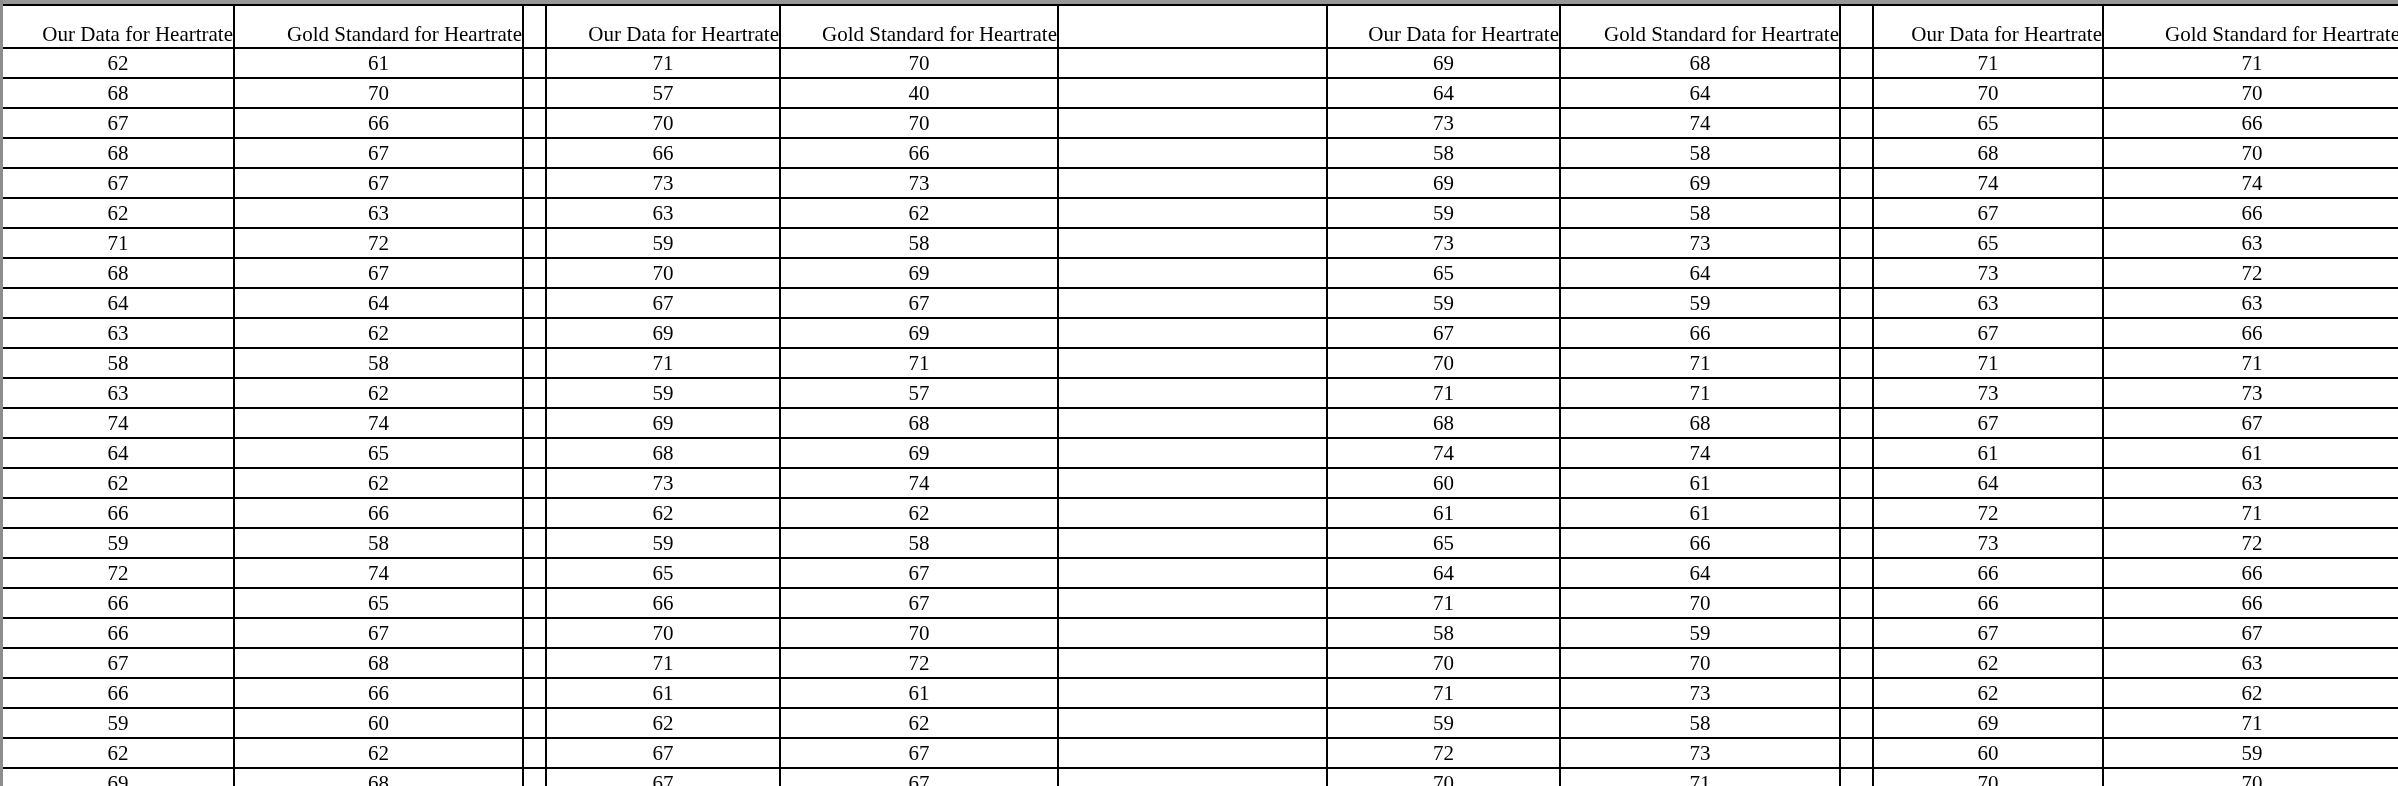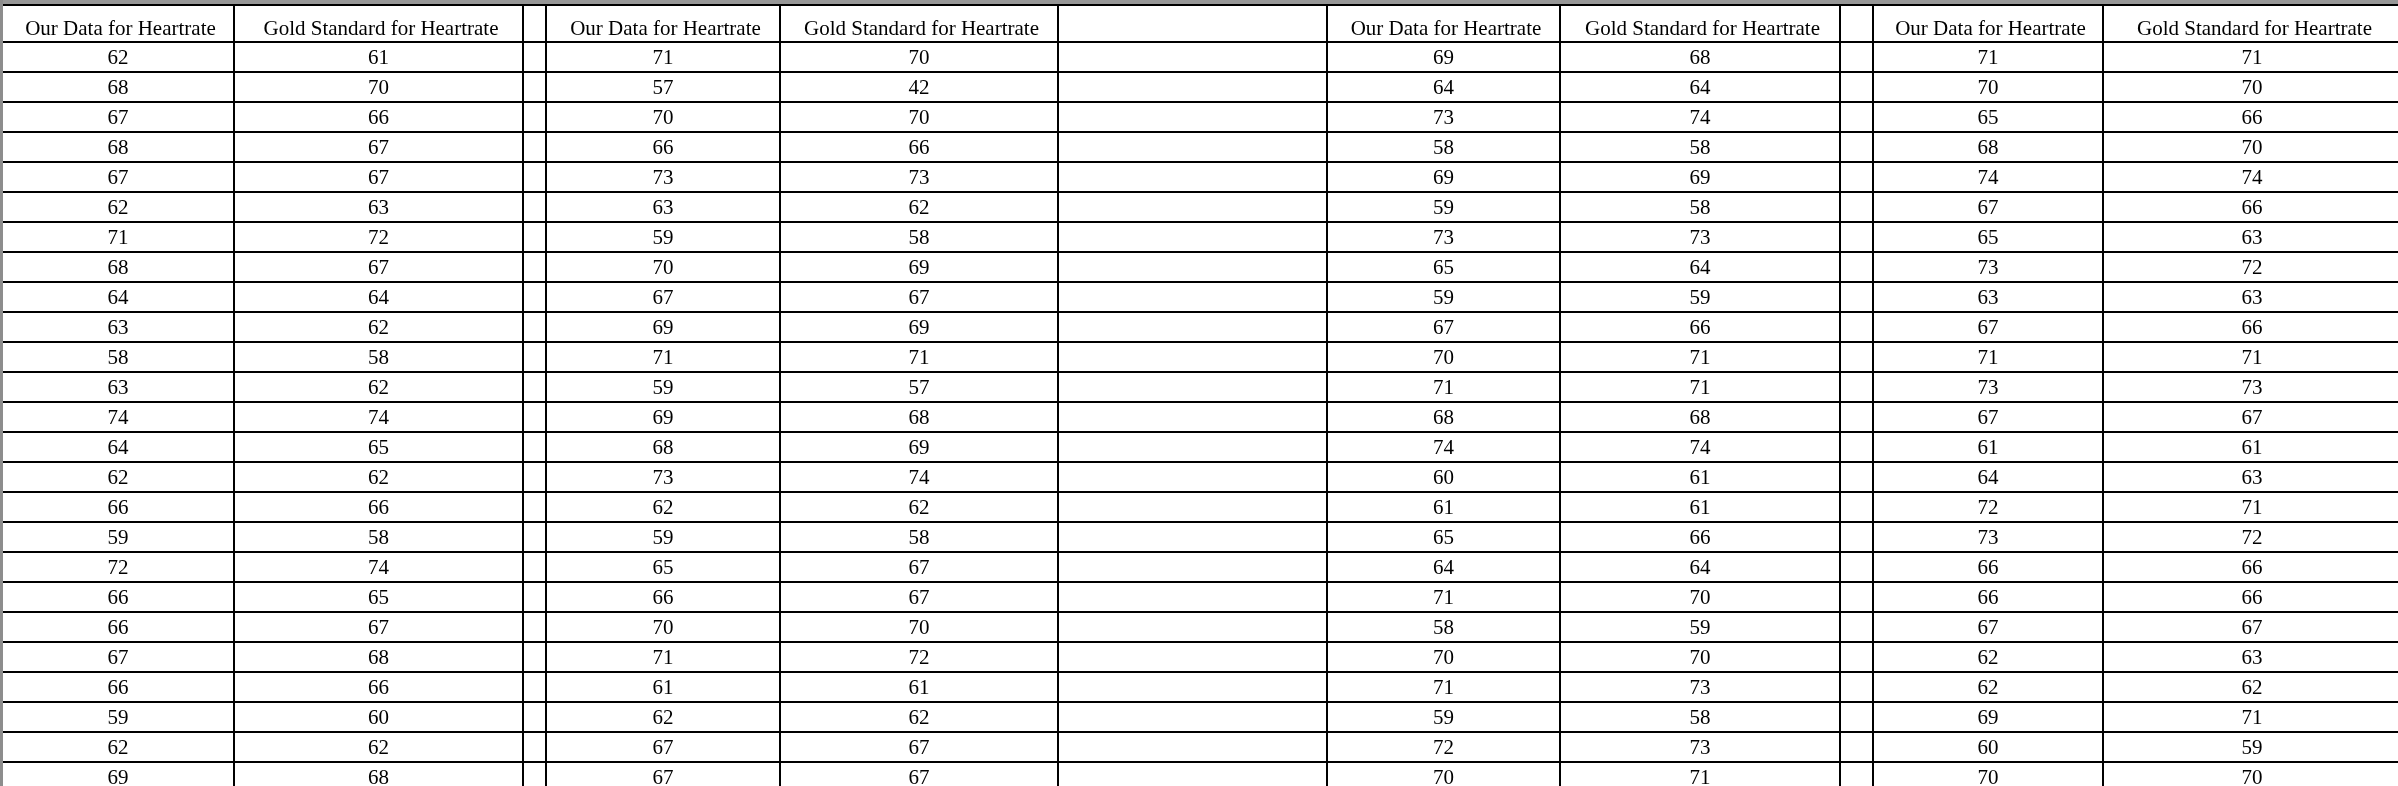--- a/index.html
+++ b/index.html
@@ -31,24 +31,24 @@
     table-layout: fixed;
   }
   table.hr th, table.hr td {
     border: 2px solid #000000;
     overflow: hidden;
     white-space: nowrap;
     color: #000000;
   }
   table.hr th {
     font-weight: normal;
-    text-align: center;
+    text-align: right;
     font-size: 21px;
     height: 25px;
-    padding: 10px 0 0 5px;
+    padding: 16px 0 0 5px;
     vertical-align: middle;
   }
   table.hr td {
     text-align: center;
     font-size: 21px;
     height: 28px;
     padding: 0;
     vertical-align: middle;
   }
   
@@ -110,21 +110,21 @@
           <td>68</td>
           <td></td>
           <td>71</td>
           <td>71</td>
         </tr>
         <tr>
           <td>68</td>
           <td>70</td>
           <td></td>
           <td>57</td>
-          <td>42</td>
+          <td>40</td>
           <td></td>
           <td>64</td>
           <td>64</td>
           <td></td>
           <td>70</td>
           <td>70</td>
         </tr>
         <tr>
           <td>67</td>
           <td>66</td>

